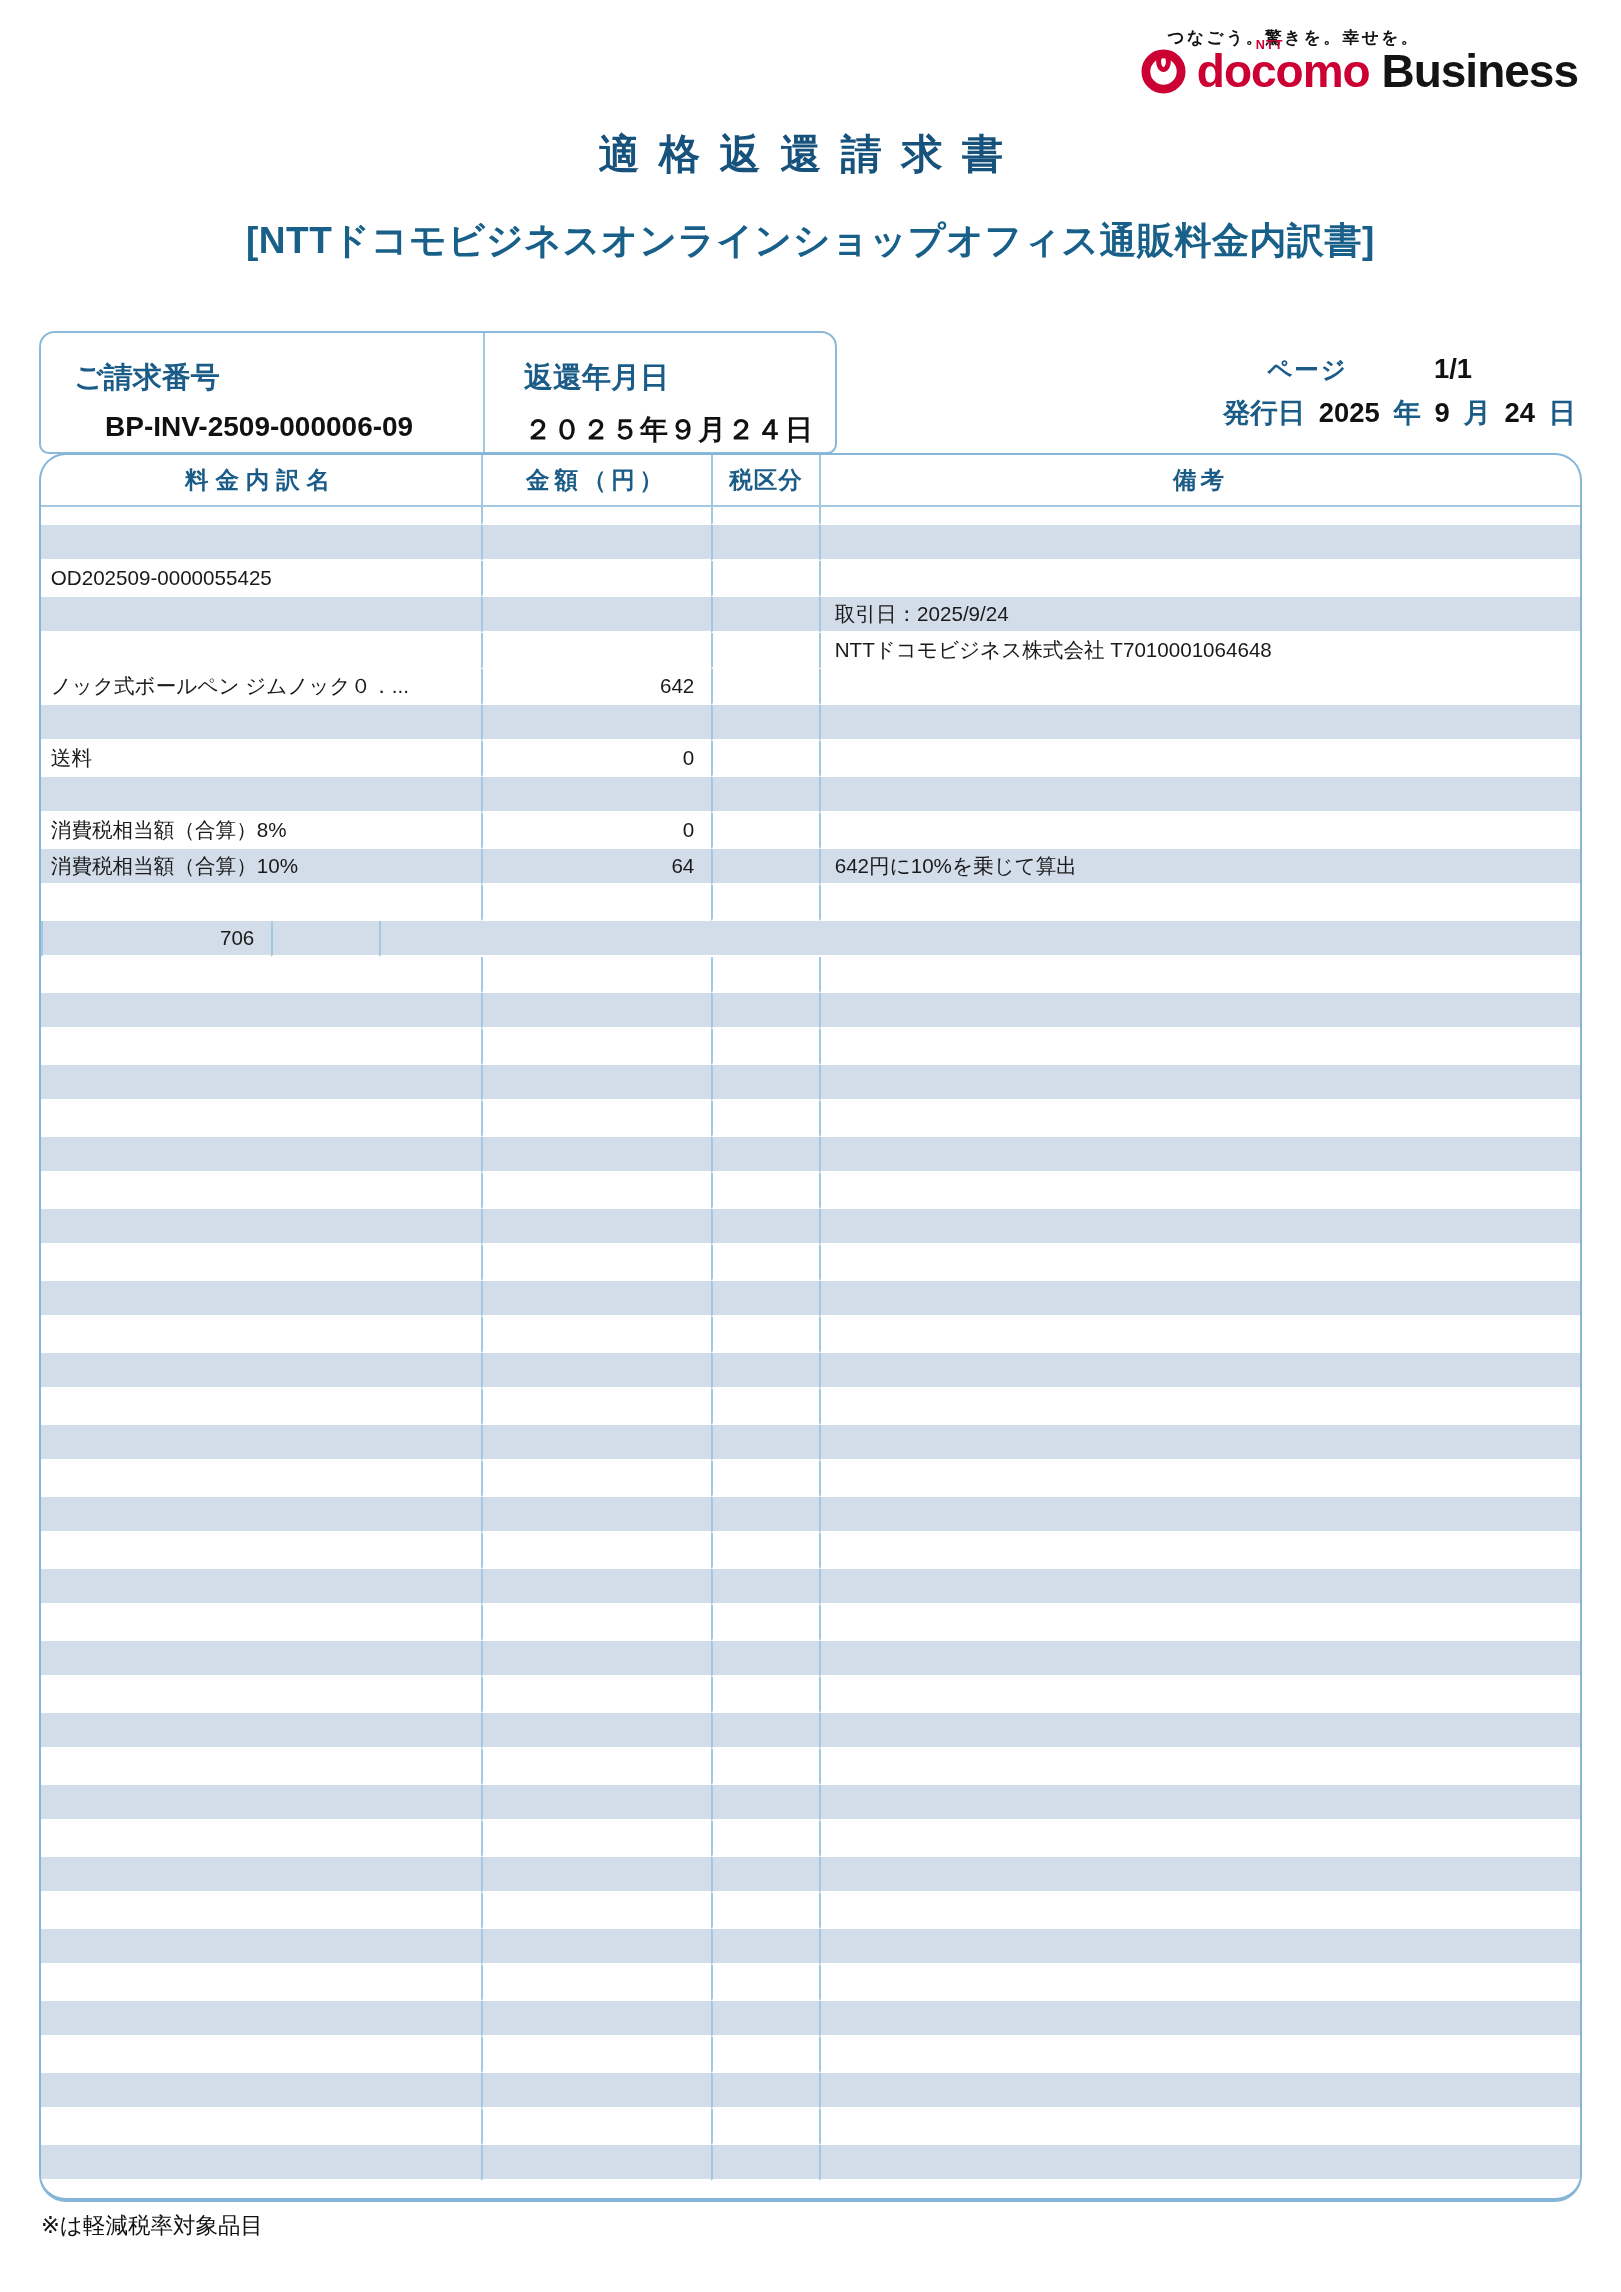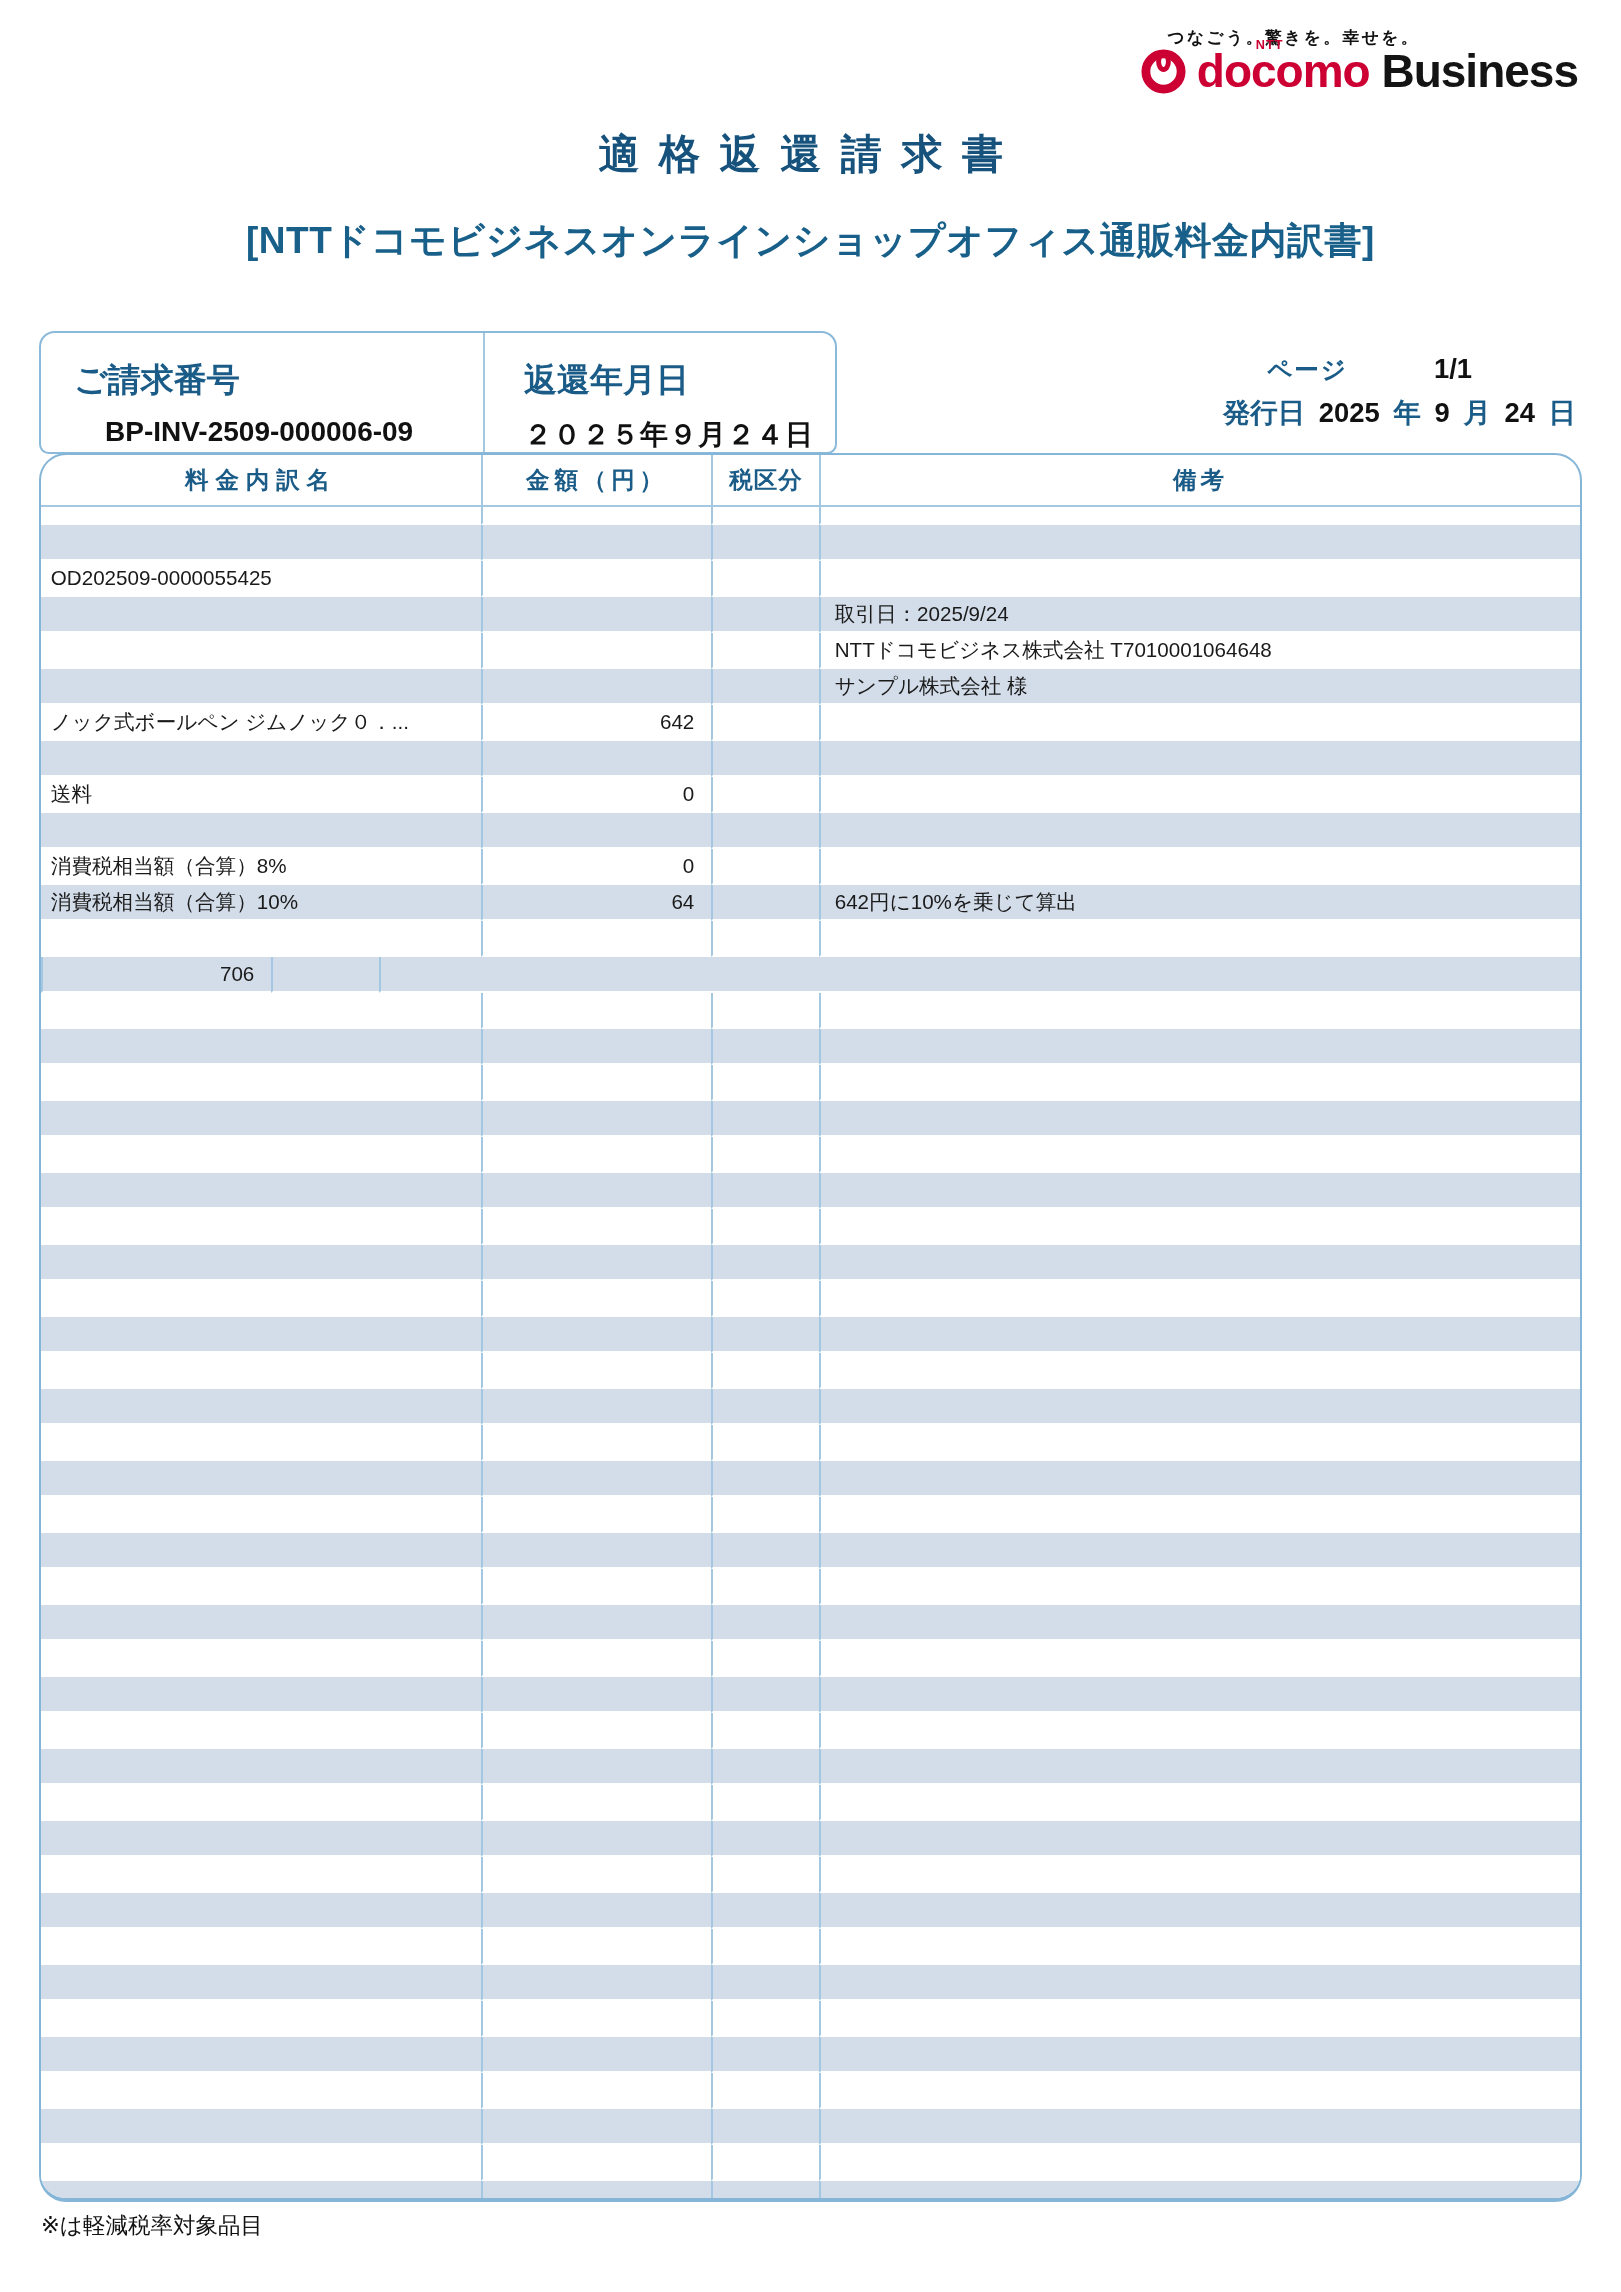--- a/index.html
+++ b/index.html
@@ -32,21 +32,21 @@
     font-size:41px;font-weight:bold;color:var(--accent);letter-spacing:19.6px;}
   .doc-subtitle{position:absolute;top:216px;left:0;width:1621px;text-align:center;
     font-size:37px;font-weight:bold;color:#186089;letter-spacing:0.5px;}
 
   
   .inv-box{position:absolute;left:39px;top:331px;width:798px;height:123px;background:#fff;
     border:2.9px solid #8bb9da;border-radius:15.7px 15.7px 9.8px 9.8px;display:flex;overflow:hidden;}
   .inv-cell{padding-top:24.5px;}
   .inv-cell.first{width:442px;padding-left:33px;}
   .inv-cell.second{flex:1;border-left:2px solid var(--line-blue);padding-left:39px;}
-  .inv-label{font-size:33px;font-weight:bold;color:var(--label-blue);}
+  .inv-label{font-size:29px;font-weight:bold;color:var(--label-blue);}
   .inv-value{font-size:28px;font-weight:bold;color:#111;margin-top:13.7px;}
   .inv-cell.first .inv-value{padding-left:31px;}
   .inv-cell.second .inv-value{padding-left:0px;letter-spacing:1px;}
 
   
   .page-line{position:absolute;top:353px;right:149px;display:flex;gap:86px;align-items:baseline;}
   .page-label{font-size:24.5px;font-weight:bold;color:var(--label-blue);letter-spacing:2px;}
   .page-value{font-size:27.4px;font-weight:bold;color:#111;}
   .issue-line{position:absolute;top:395px;right:45px;display:flex;gap:13.7px;align-items:baseline;
     font-size:27.4px;font-weight:bold;}
@@ -157,26 +157,20 @@
           <div class="cell c2"></div>
           <div class="cell c3"></div>
           <div class="cell c4">取引日：2025/9/24</div>
         </div>
         <div class="trow white">
           <div class="cell c1"></div>
           <div class="cell c2"></div>
           <div class="cell c3"></div>
           <div class="cell c4">NTTドコモビジネス株式会社 T7010001064648</div>
         </div>
-        <div class="trow blue">
-          <div class="cell c1"></div>
-          <div class="cell c2"></div>
-          <div class="cell c3"></div>
-          <div class="cell c4">サンプル株式会社 様</div>
-        </div>
         <div class="trow white">
           <div class="cell c1">ノック式ボールペン ジムノック０．...</div>
           <div class="cell c2">642</div>
           <div class="cell c3"></div>
           <div class="cell c4"></div>
         </div>
         <div class="trow blue">
           <div class="cell c1"></div>
           <div class="cell c2"></div>
           <div class="cell c3"></div>

